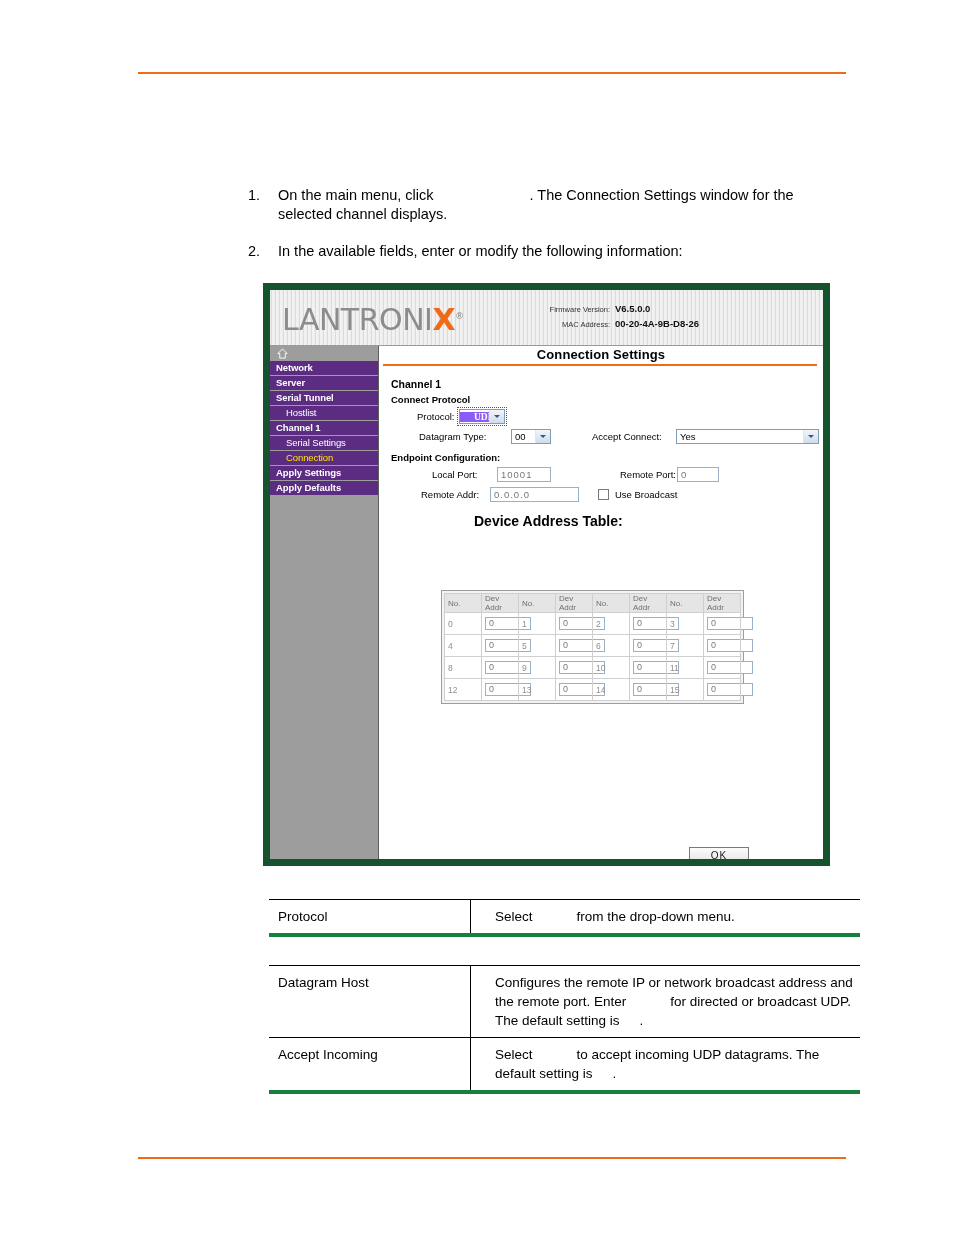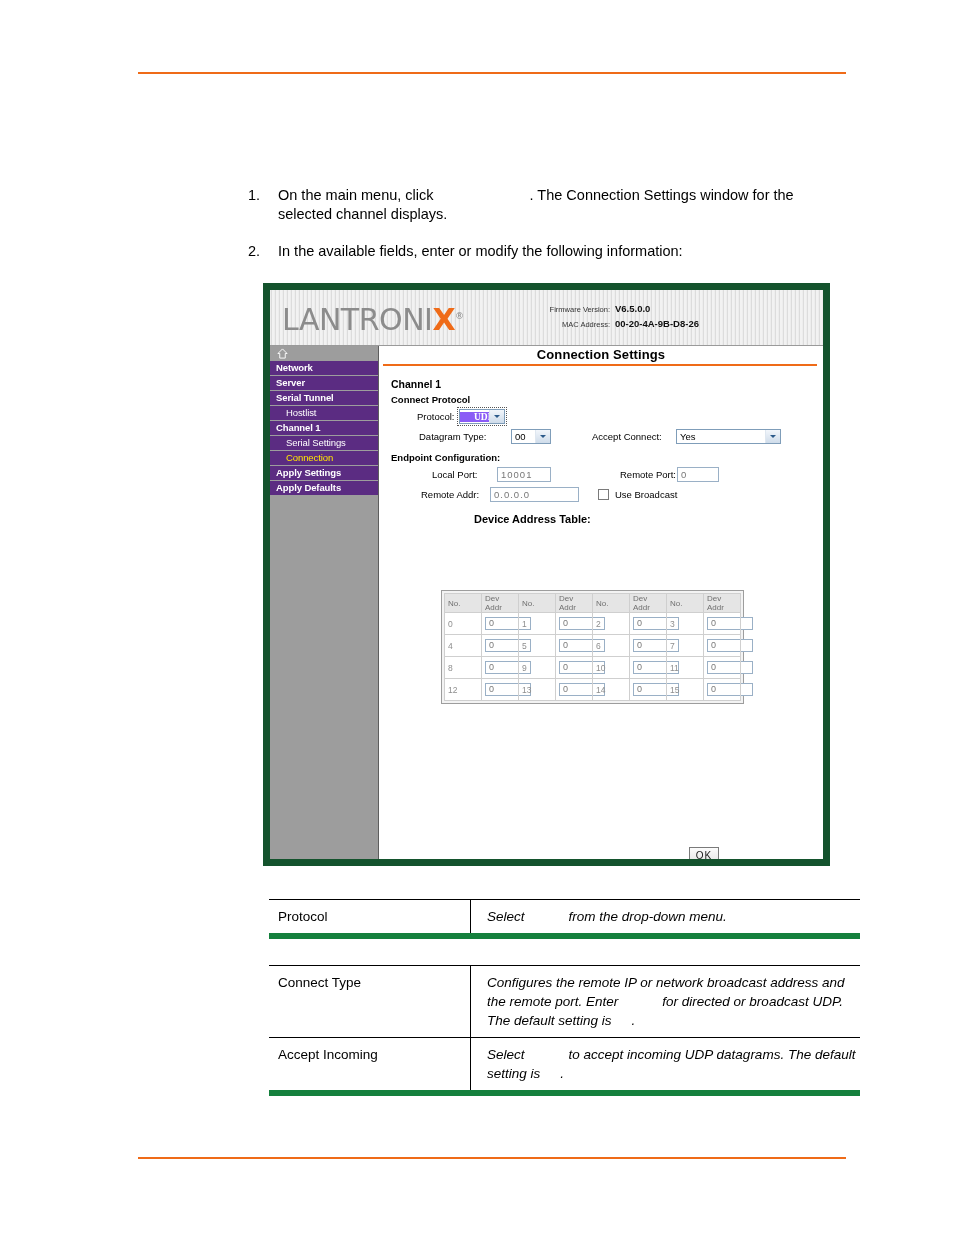--- a/index.html
+++ b/index.html
@@ -288,21 +288,21 @@
     height: 11px;
     border: 1px solid #7a7a7a;
     background: #ffffff;
     box-sizing: border-box;
     top: 3px;
   }
 
   
   .dat-caption {
     font-weight: bold;
-    font-size: 11px;
+    font-size: 14px;
     margin: 7px 0 3px 52px;
     padding-left: 31px;
   }
   .dat-frame {
     position: absolute;
     left: 62px;
     top: 244px;
     width: 303px;
     border: 1px solid #9d9d9d;
     background: #f3f3f3;
@@ -343,21 +343,21 @@
     color: #7a7a7a;
     line-height: 11px;
     padding-left: 3px;
     box-sizing: border-box;
   }
 
   .okbtn {
     position: absolute;
     left: 310px;
     top: 501px;
-    width: 30px;
+    width: 60px;
     height: 17px;
     border: 1px solid #7a7a7a;
     background: linear-gradient(#fcfcfc, #e4e4e4);
     font-size: 10px;
     color: #222;
     text-align: center;
     line-height: 15px;
     letter-spacing: 1px;
     box-sizing: border-box;
   }
@@ -374,25 +374,24 @@
     border: none;
     padding: 7px 0 7px 9px;
     vertical-align: top;
     line-height: 19px;
   }
   .desc-table td.col1 {
     width: 192px;
   }
   .desc-table td.col2 {
     border-left: 1px solid #000;
-    padding-left: 16px;
-    font-style: italic;
+    padding-left: 24px;
   }
   .desc-table tr.topline td { border-top: 1px solid #000; }
-  .desc-table tr.botline td { border-bottom: 6px solid #15803d; }
+  .desc-table tr.botline td { border-bottom: 4px solid #15803d; }
   .blank-sm { display: inline-block; width: 44px; }
   .blank-xs { display: inline-block; width: 20px; }
 
   #tbl-protocol { top: 899px; }
   #tbl-settings { top: 965px; }
 </style>
 </head>
 <body>
 
 <div class="page-rule top"></div>
@@ -456,21 +455,21 @@
         </div>
 
 
         <div class="row">
           <span class="fld-label" style="left:28px;">Datagram Type:</span>
           <div class="selwrap" style="left:120px; width:40px;">
             <span class="seltext">00</span>
             <span class="arrow"></span>
           </div>
           <span class="fld-label" style="left:201px;">Accept Connect:</span>
-          <div class="selwrap" style="left:285px; width:105px;">
+          <div class="selwrap" style="left:285px; width:143px;">
             <span class="seltext">Yes</span>
             <span class="arrow"></span>
           </div>
         </div>
 
         <div class="sub-head">Endpoint Configuration:</div>
 
         <div class="row">
           <span class="fld-label" style="left:41px;">Local Port:</span>
           <div class="txt" style="left:106px; width:54px;">10001</div>
@@ -589,21 +588,21 @@
       <tr class="topline botline">
     <td class="col1">Protocol</td>
     <td class="col2"><span>Select</span><span class="blank-sm"></span><span>from the drop-down menu.</span></td>
   </tr>
 </tbody>
   </table>
 
 <table class="desc-table" id="tbl-settings">
   <tbody>
       <tr class="topline">
-    <td class="col1">Connect Type</td>
+    <td class="col1">Datagram Host</td>
     <td class="col2"><span>Configures the remote IP or network broadcast address and the remote port. Enter</span><span class="blank-sm"></span><span>for directed or broadcast UDP. The default setting is</span><span class="blank-xs"></span><span>.</span></td>
   </tr>
   <tr class="topline botline">
     <td class="col1">Accept Incoming</td>
     <td class="col2"><span>Select</span><span class="blank-sm"></span><span>to accept incoming UDP datagrams. The default setting is</span><span class="blank-xs"></span><span>.</span></td>
   </tr>
 </tbody>
   </table>
 
 </body></html>

